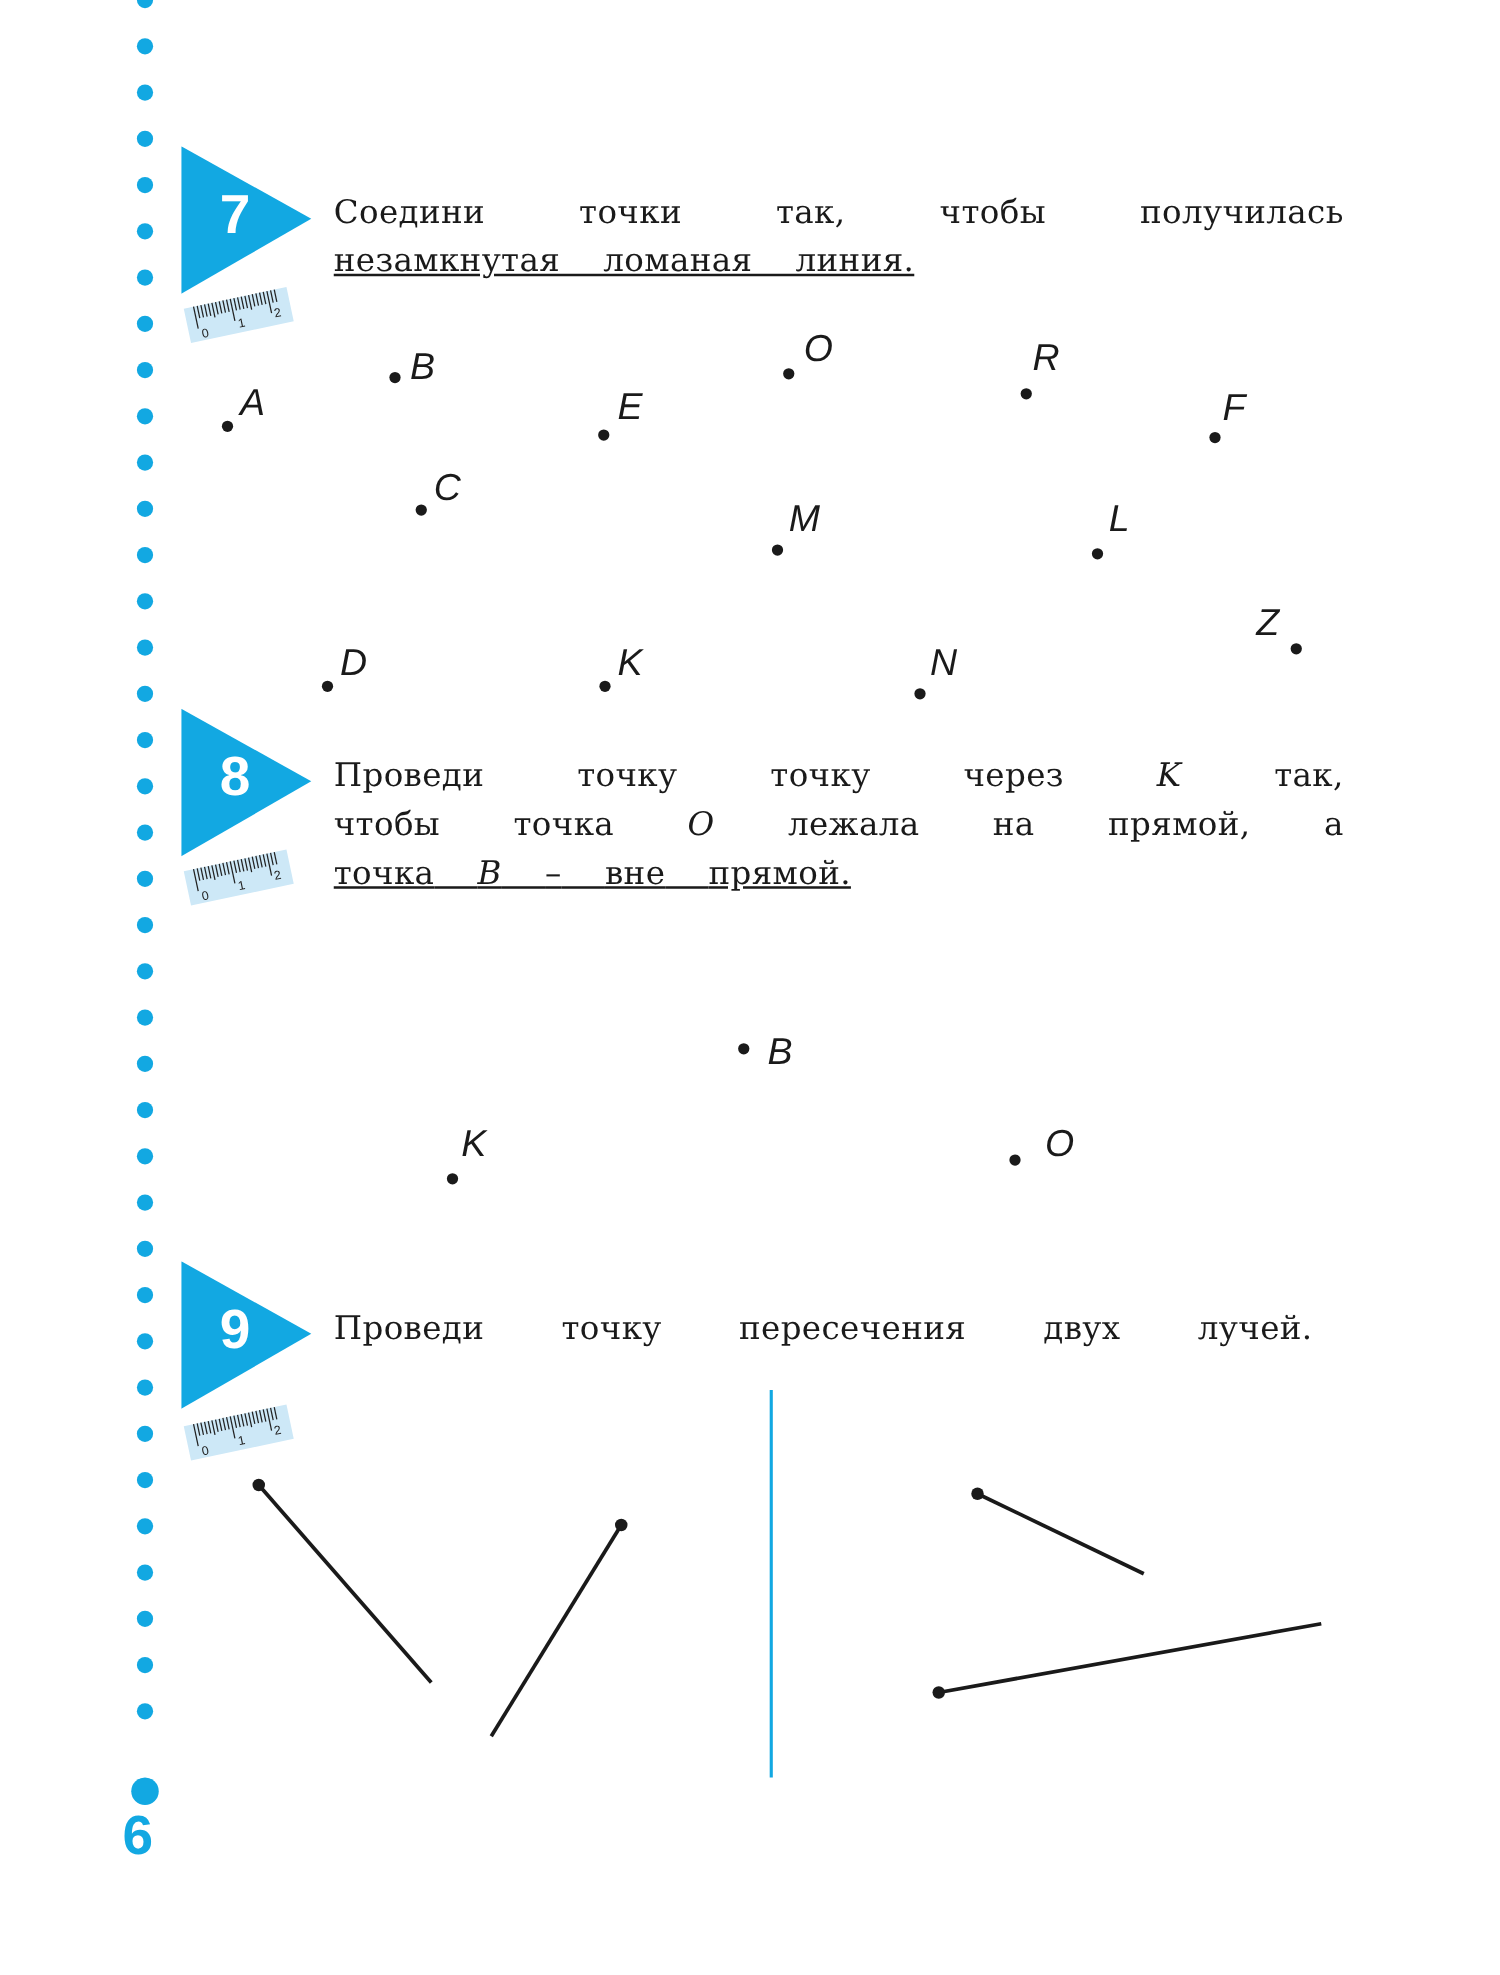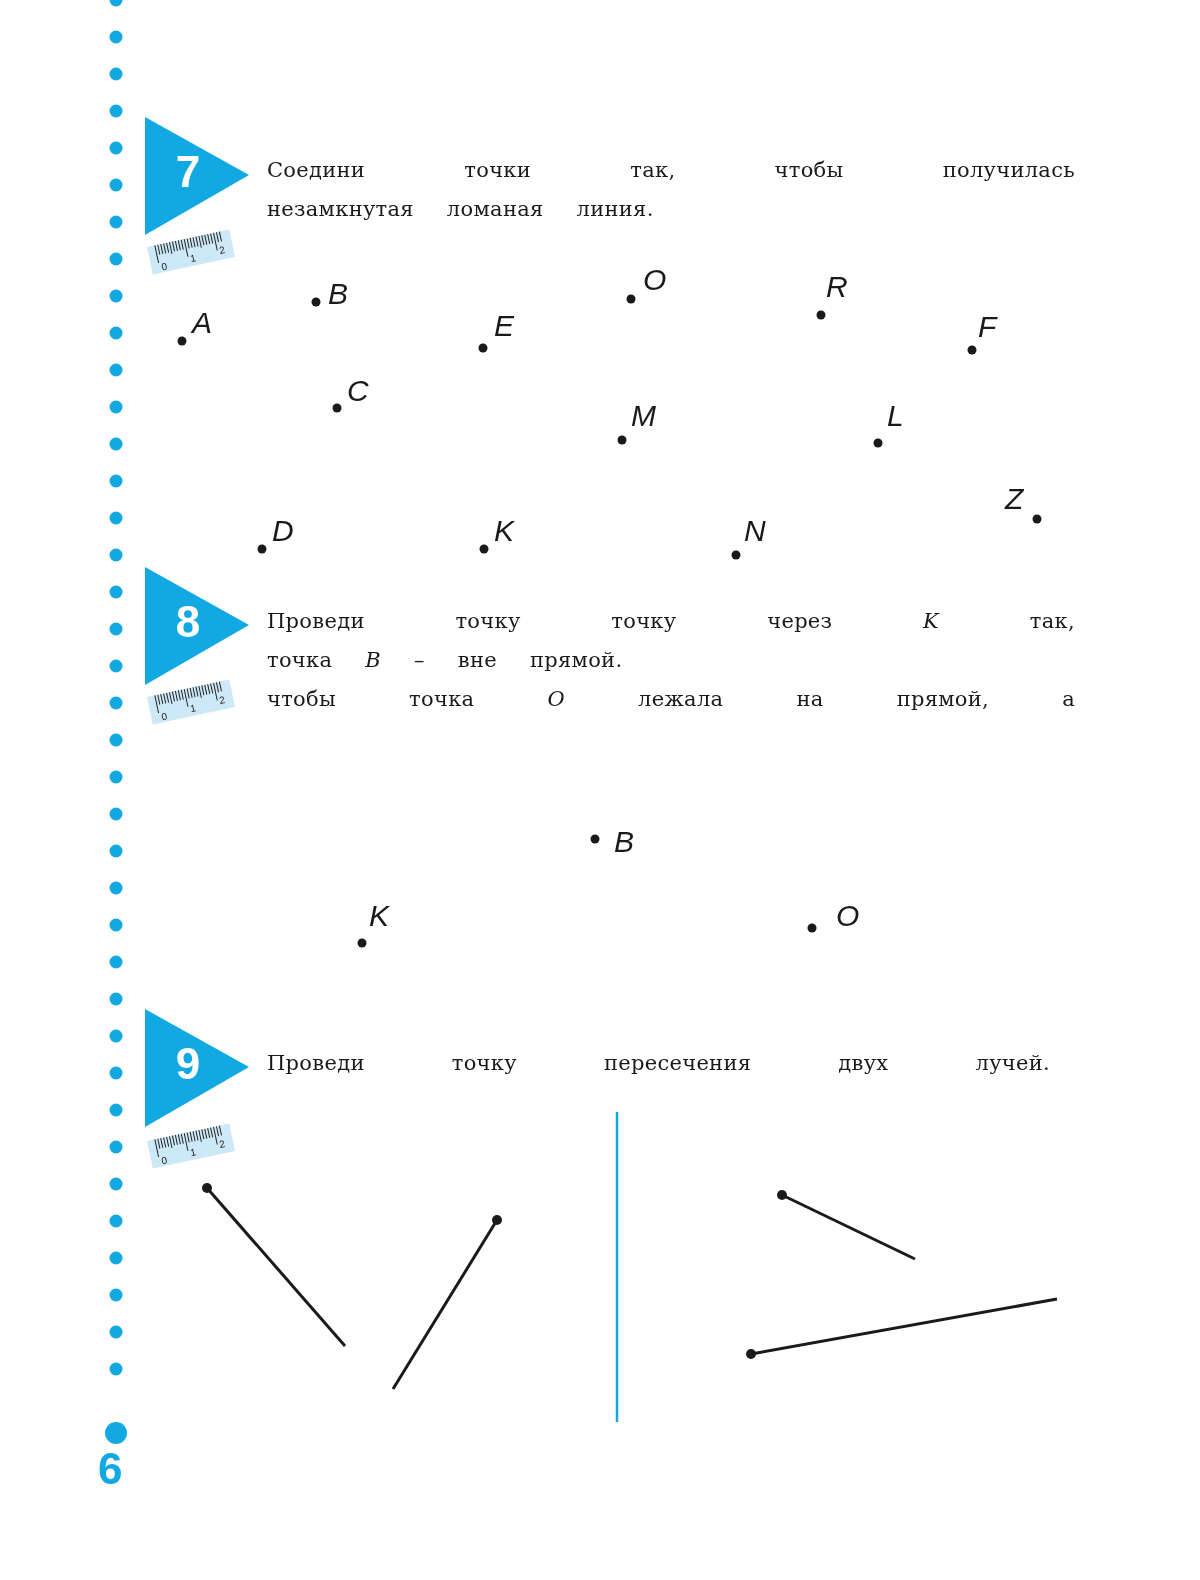--- a/index.html
+++ b/index.html
@@ -6,24 +6,24 @@
     body { width: 1200px; height: 1580px; position: relative; overflow: hidden;
            font-family: "DejaVu Serif", serif; color: #1a1a1a; }
     .dots { position: absolute; left: 0; top: 0; width: 1200px; height: 1580px; pointer-events: none; }
     .page-num { position: absolute; left: 98px; top: 1444px; font-family: "Liberation Sans", sans-serif;
                 font-weight: bold; font-size: 44px; color: #12a8e2; }
     .badge { position: absolute; left: 145px; width: 106px; height: 120px; }
     .badge svg { position: absolute; left: 0; top: 0; }
     .badge .num { position: absolute; left: 18px; top: 30px; width: 50px; text-align: center;
                   font-family: "Liberation Sans", sans-serif; font-weight: bold; font-size: 44px; color: #ffffff; }
     .ruler { position: absolute; left: 145px; width: 92px; height: 40px; }
-    .task-text { position: absolute; left: 267px; width: 808px; font-size: 21px; line-height: 39px;
+    .task-text { position: absolute; left: 267px; width: 808px; font-size: 26px; line-height: 39px;
                  text-align: justify; text-align-last: justify; letter-spacing: 0.3px; }
     .task-text .line { display: block; text-align: justify; text-align-last: justify; }
-    .task-text .line.short { text-align-last: left; word-spacing: 26px; }
+    .task-text .line.short { text-align-last: left; word-spacing: 26px; text-decoration: underline; }
     .task-text i { font-style: italic; }
     .canvas { position: absolute; left: 0; top: 0; width: 1200px; height: 1580px; }
     .lbl { position: absolute; font-family: "Liberation Sans", sans-serif; font-style: italic;
            font-size: 30px; color: #1a1a1a; line-height: 1; }
   </style>
 </head>
 <body>
 
 <svg class="dots" viewBox="0 0 1200 1580">
   <g fill="#12a8e2" id="dotgroup">
@@ -154,25 +154,25 @@
       <text x="14" y="36" font-size="10" font-family="Liberation Sans, sans-serif" fill="#222">0</text>
       <text x="44" y="34" font-size="10" font-family="Liberation Sans, sans-serif" fill="#222">1</text>
       <text x="74" y="32" font-size="10" font-family="Liberation Sans, sans-serif" fill="#222">2</text>
     </g>
   </svg>
 </div>
 <div class="task-text" style="top:602px;">
   <span class="line">
     <span>Проведи</span> <span>точку</span> <span>точку</span> <span>через</span> <i>K</i> <span>так,</span>
   </span>
+  <span class="line">
+    <span>чтобы</span> <span>точка</span> <i>O</i> <span>лежала</span> <span>на</span> <span>прямой,</span> <span>а</span>
+  </span>
   <span class="line short">
     <span>точка</span> <i>B</i> <span>–</span> <span>вне</span> <span>прямой.</span>
-  </span>
-  <span class="line">
-    <span>чтобы</span> <span>точка</span> <i>O</i> <span>лежала</span> <span>на</span> <span>прямой,</span> <span>а</span>
   </span>
 </div>
 
 <div class="badge" style="top:1009px;">
   <svg width="106" height="120" viewBox="0 0 106 120">
     <polygon points="0,0 104,58 0,118" fill="#12a8e2"></polygon>
   </svg>
   <div class="num">9</div>
 </div>
 <div class="ruler" style="top:1122px;">

